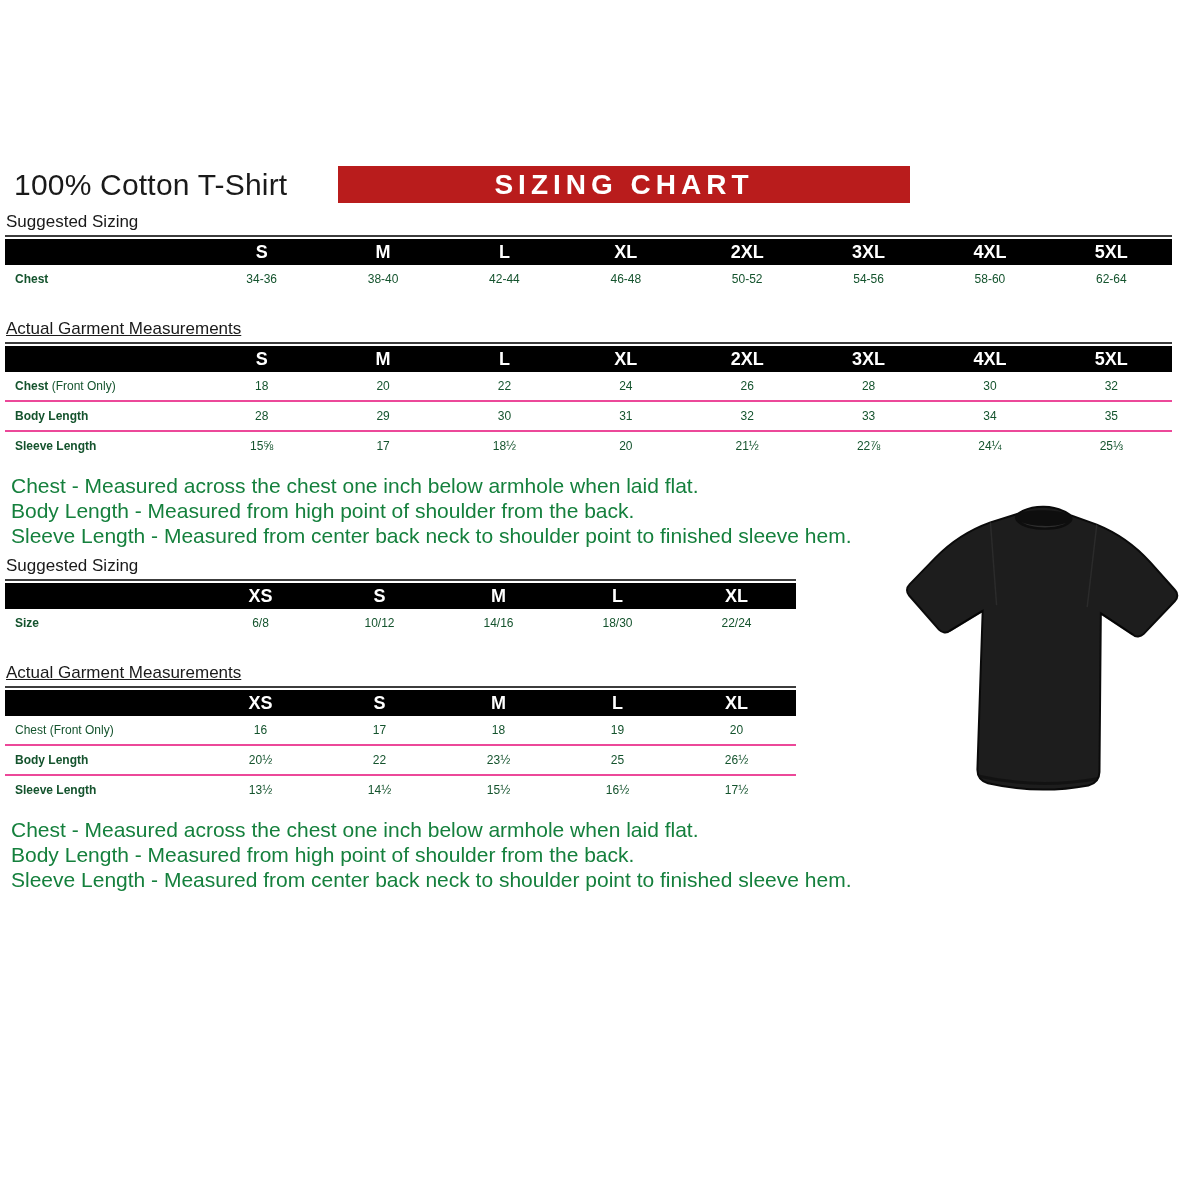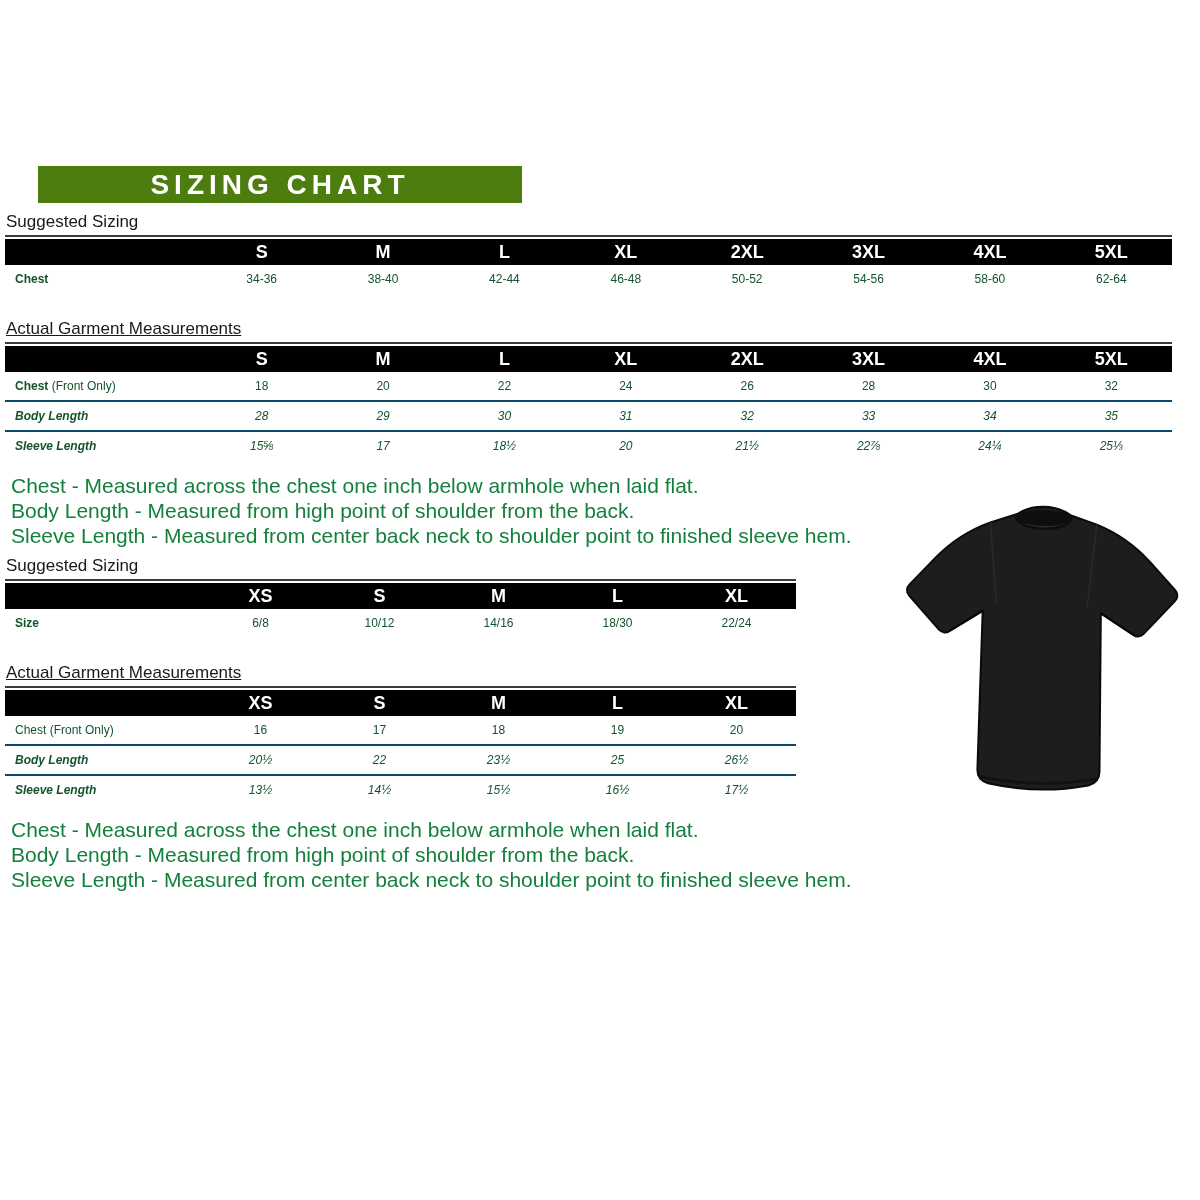--- a/index.html
+++ b/index.html
@@ -5,52 +5,53 @@
   html,body { margin:0; padding:0; }
   body {
     width:1200px; height:1200px; background:#ffffff; position:relative; overflow:hidden;
     font-family:"Liberation Sans", sans-serif; color:#151515;
     -webkit-font-smoothing:antialiased;
   }
   .content { position:absolute; top:0; left:0; width:1200px; }
 
   .header-row { display:flex; align-items:center; padding-top:166px; margin-left:14px; }
   .page-title { font-size:30px; font-weight:400; margin:0; width:300px; letter-spacing:0.2px; color:#1a1a1a; white-space:nowrap; }
-  .banner { margin-left:24px; width:484px; height:37px; background:#4d7c0f; display:flex; align-items:center; justify-content:center; }
+  .banner { margin-left:24px; width:572px; height:37px; background:#b91c1c; display:flex; align-items:center; justify-content:center; }
   .banner span { color:#fff; font-weight:700; font-size:28px; letter-spacing:5px; white-space:nowrap; }
 
   .section-label { font-size:17px; color:#1a1a1a; margin:9px 0 3px 6px; }
   .mt { margin-top:26px;text-decoration:underline; }
   .rule { height:2px; background:#3c3c3c; margin:0 0 2px 5px; }
   .rule.w-adult { width:1167px; }
   .rule.w-youth { width:791px; }
 
   table { border-collapse:collapse; table-layout:fixed; margin-left:5px; }
   .t-adult { width:1167px; }
   .t-youth { width:791px; }
   thead th { background:#000; color:#fff; font-size:18px; font-weight:700; height:26px; padding:0; text-align:center; }
   th.rowlabel-col { width:196px; }
   tbody td { height:28px; text-align:center; font-size:12px; padding:0; color:#14532d; }
   tbody td.rowlabel { text-align:left; padding-left:10px; white-space:nowrap; }
   td.rowlabel .b { font-weight:700; }
-  .lined tbody tr + tr td { border-top:2px solid #0c4a6e;font-style:italic; }
+  .lined tbody tr + tr td { border-top:2px solid #ec4899; }
 
   .notes { margin:16px 0 0 11px; }
   .notes p { margin:0 8px 6px 0; font-size:21px; line-height:19px; color:#15803d; }
 
   .youth-title { font-size:27px; font-weight:700; margin:14px 0 0 6px; color:#111; }
 
   .tshirt { position:absolute; left:886px; top:486px; width:310px; height:325px; }
 </style>
 </head>
 <body>
 
 <div class="content">
 
   <div class="header-row">
+    <h1 class="page-title">100% Cotton T-Shirt</h1>
     <div class="banner">
       <span>SIZING CHART</span>
     </div>
   </div>
 
   <section>
     <div class="section-label">Suggested Sizing</div>
     <div class="rule w-adult"></div>
     <table class="t-adult">
         <thead>

